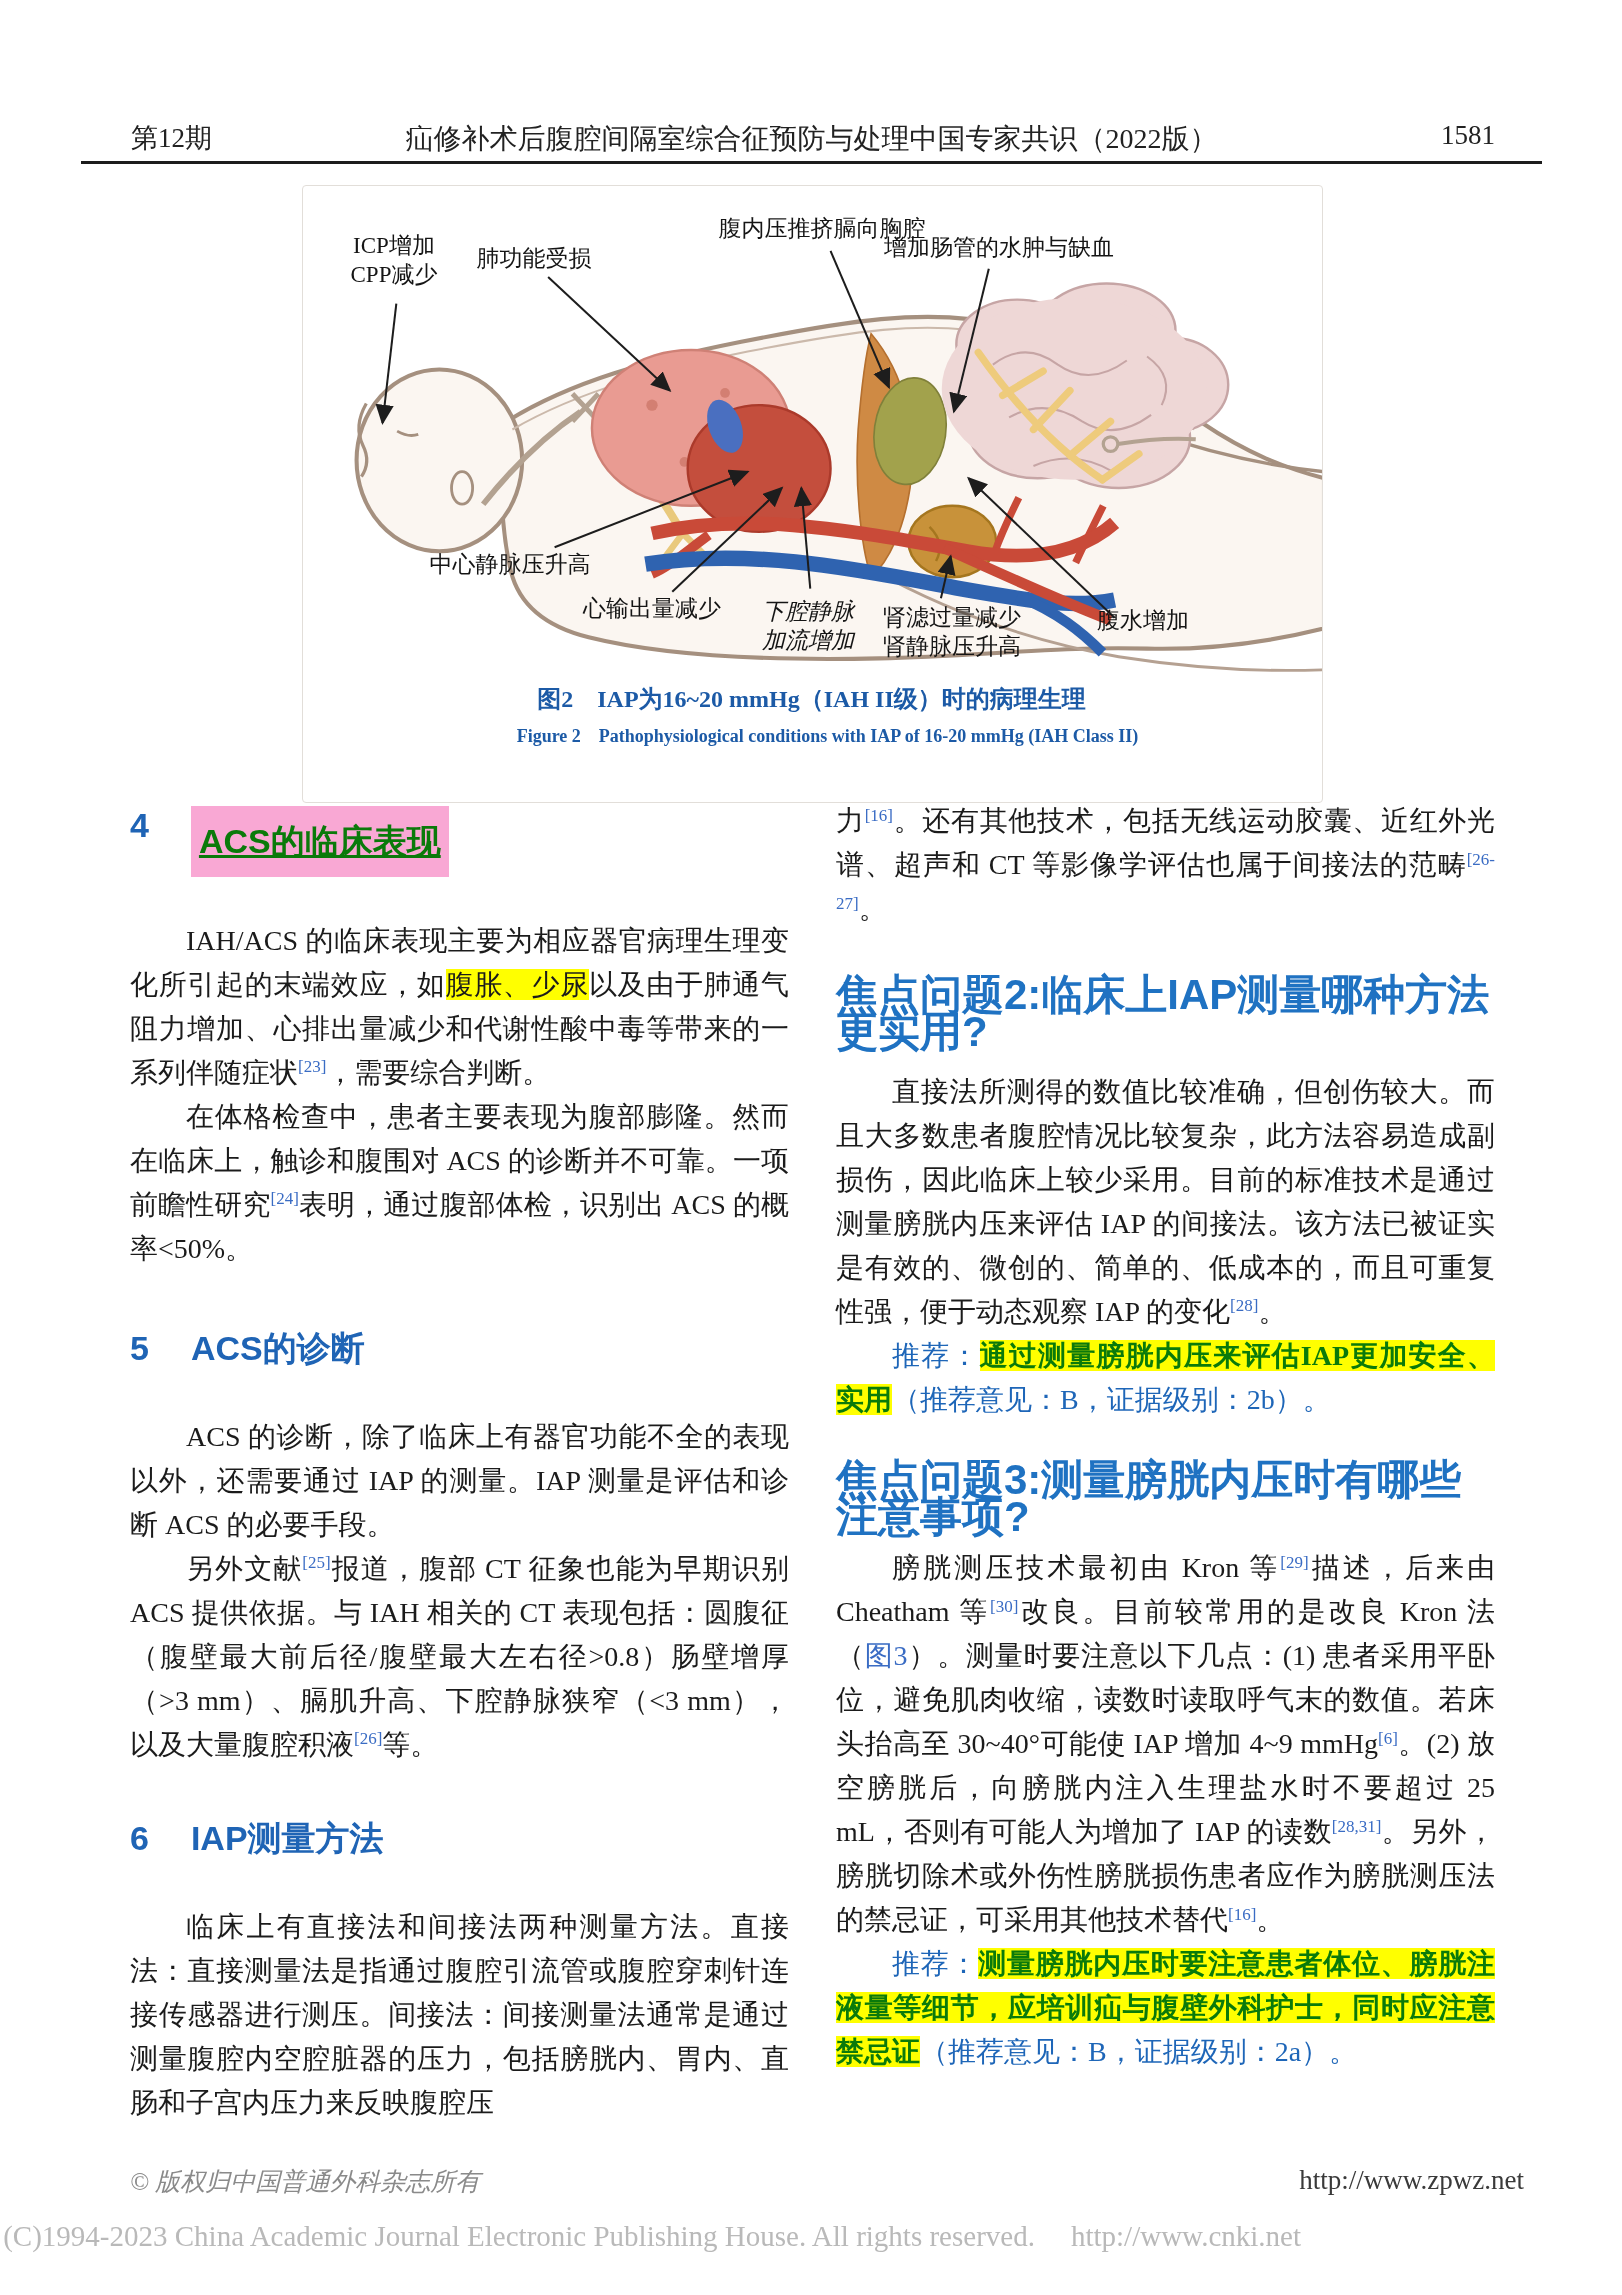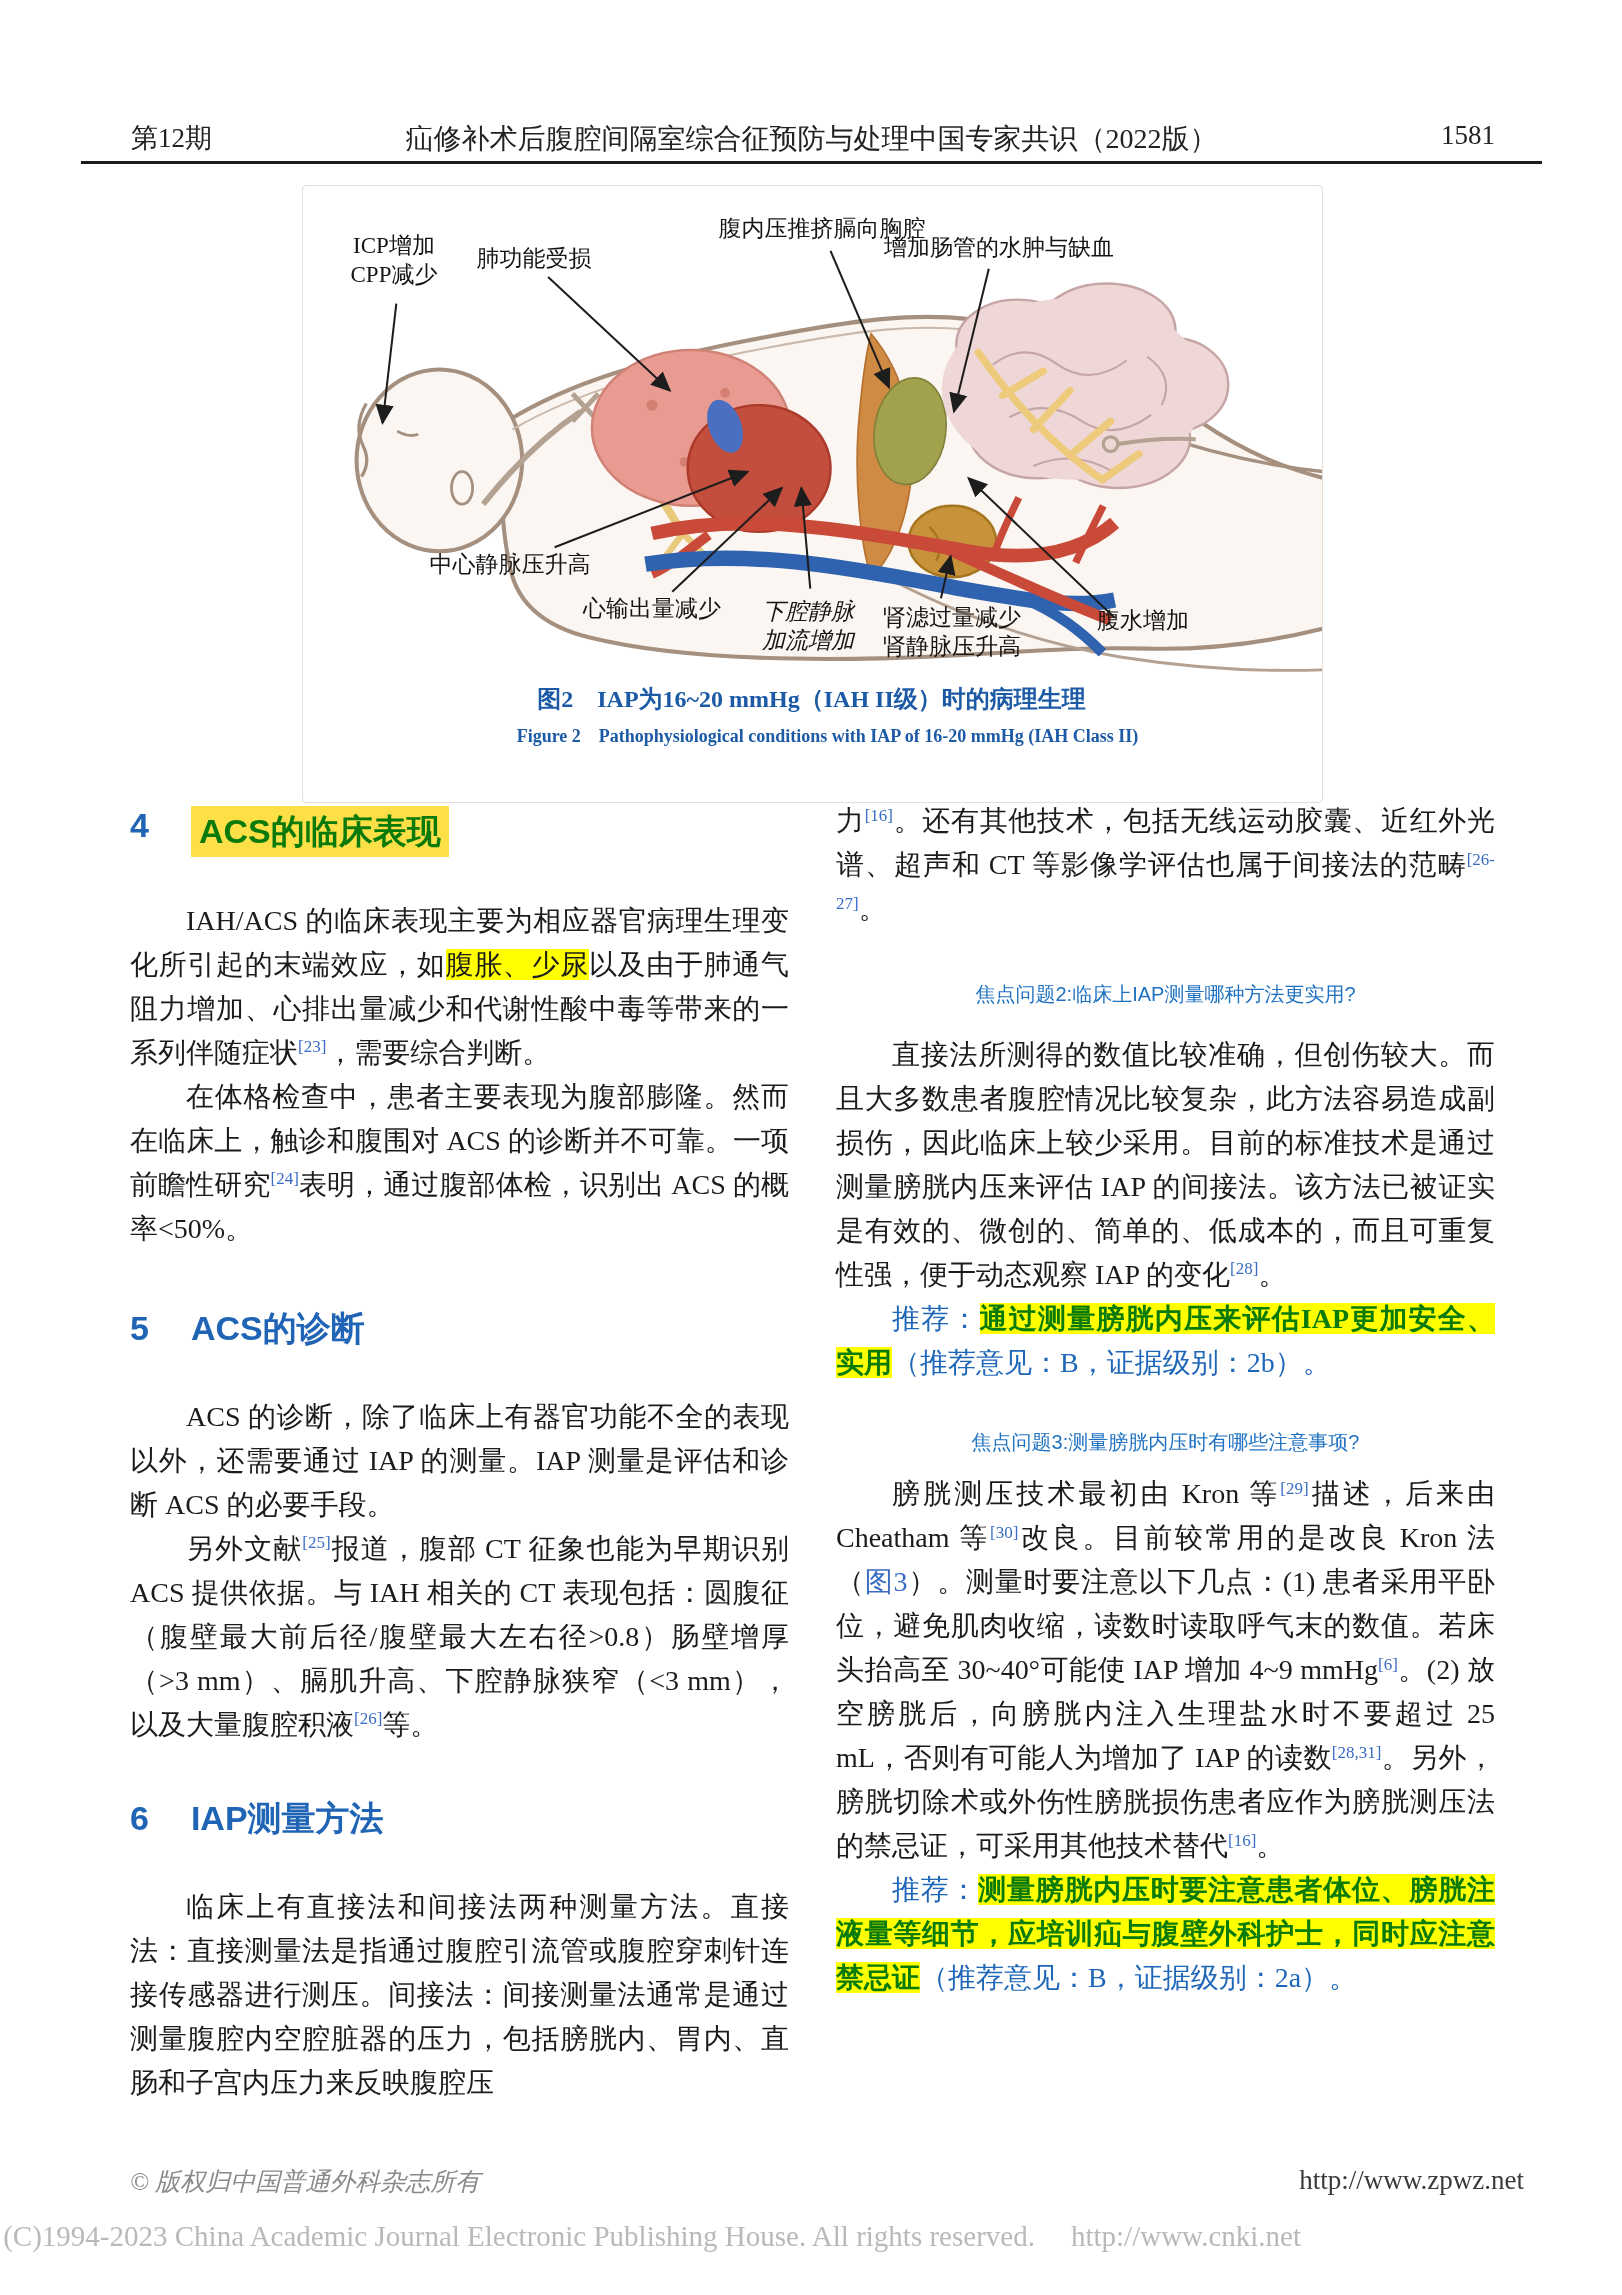--- a/index.html
+++ b/index.html
@@ -32,27 +32,27 @@
   .col-right { left:836px; }
   .body-p { font-size:28px; line-height:44px; }
   .ind { text-indent:2em; }
   sup.ref { color:#3a6cc4; font-size:17px; line-height:0; position:relative; top:-0.55em; vertical-align:baseline; }
   .fig-link { color:#3a6cc4; }
   mark.hl { background:#ffff00; color:inherit; }
   mark.hl-strong { background:#ffff00; color:#0a7a0a; font-weight:bold; }
 
   .sec-head { font-family:"Liberation Sans","DejaVu Sans",sans-serif; font-weight:bold;
     font-size:34px; line-height:39px; color:#1f64b5; display:flex; gap:42px; text-align:left; }
-  .sec-title-hl { color:#0a7a0a; background:#fde047; padding:6px 8px; }
+  .sec-title-hl { color:#0a7a0a; background:#f9a8d4; padding:16px 8px;text-decoration:underline; }
   .m-sec4 { margin:6.5px 0 42px; }
   .m-sec5 { margin:58px 0 47px; }
   .m-sec6 { margin:52px 0 47px; }
 
-  .q-head { font-family:"Liberation Sans","DejaVu Sans",sans-serif; font-weight:normal;
-    font-size:20px; line-height:37px; color:#1f72c2; text-align:center; }
+  .q-head { font-family:"Liberation Sans","DejaVu Sans",sans-serif; font-weight:bold;
+    font-size:42px; line-height:37px; color:#1f72c2; text-align:left; }
   .m-q2 { margin:45px 0 19.5px; }
   .m-q3 { margin:39px 0 11.4px; }
 
   .rec-blue { color:#1e66b8; }
 
   
   .ft-row1 { position:absolute; top:2165px; left:130px; width:1394px; }
   .ft-copy { position:absolute; left:0; top:0; font-size:25px; font-style:italic; color:#8a8a8a; }
   .ft-zpwz { position:absolute; right:0; top:0; font-size:27px; color:#3a3a3a; }
   .ft-row2 { position:absolute; top:2220px; left:3.2px; font-size:29px; color:#b9b9b9; white-space:nowrap; }

